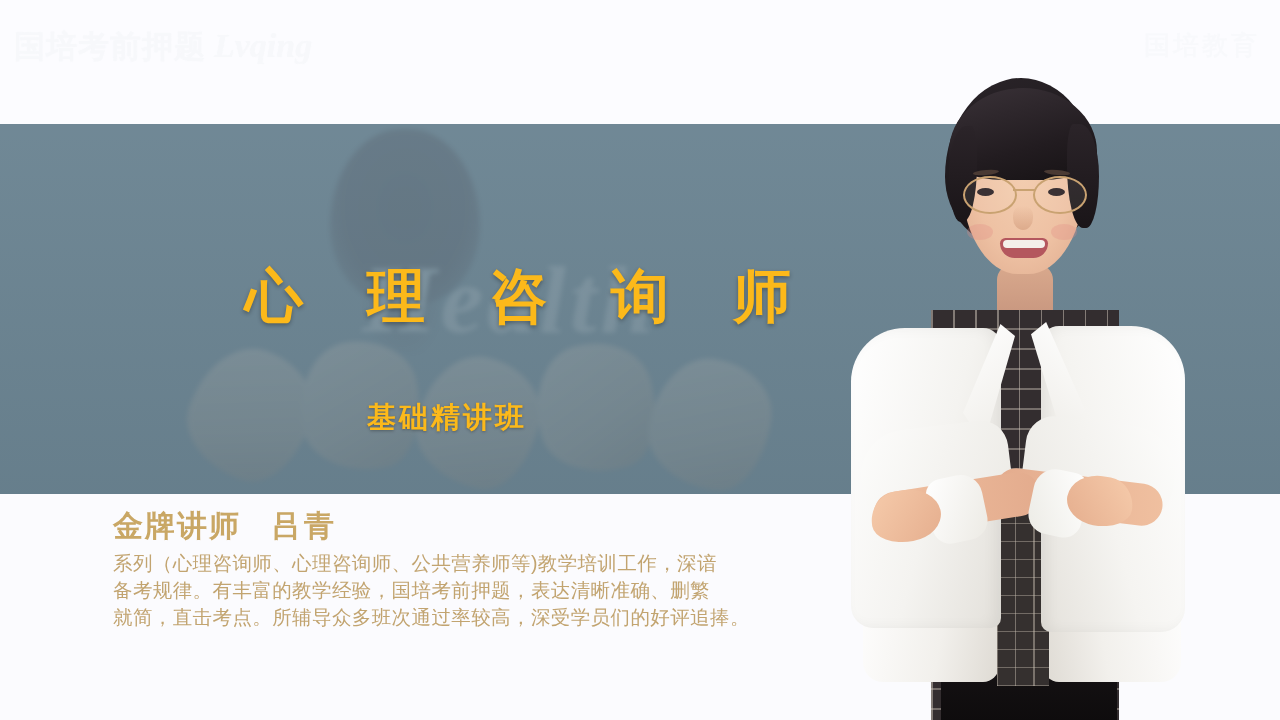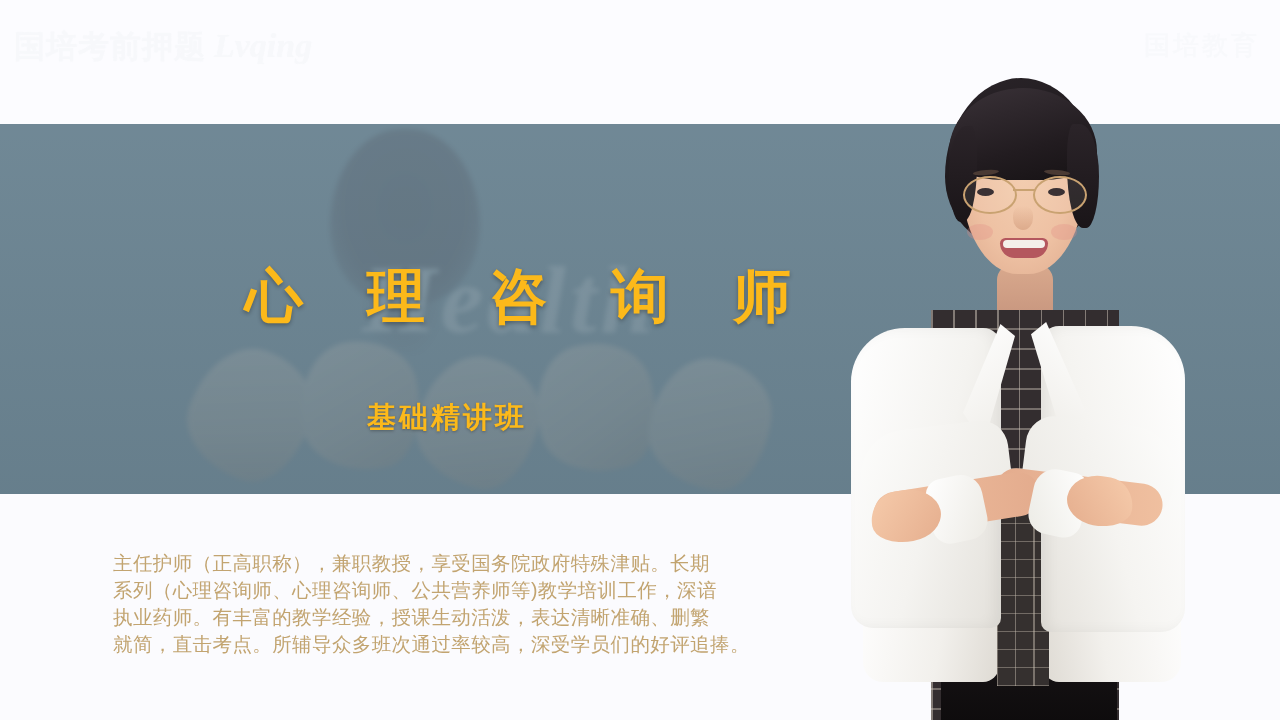--- a/index.html
+++ b/index.html
@@ -466,25 +466,27 @@
   </div>
 
   <div class="wm wm-left">
     <span>国培考前押题</span><span class="wm-sub">Lvqing</span>
   </div>
   <div class="wm wm-right">国培教育</div>
 
   <div class="subject-title">心理咨询师</div>
   <div class="class-type">基础精讲班</div>
 
+  <div class="lecturer-line">
+    <span>金牌讲师</span><span class="lecturer-name">吕青</span>
+  </div>
 
   <div class="bio">
-    <div class="bio-line">主任护师（正高职称），兼职教授，享受国务院政府特殊津贴。长期</div>
     <div class="bio-line">系列（心理咨询师、心理咨询师、公共营养师等)教学培训工作，深谙</div>
-    <div class="bio-line">执业药师。有丰富的教学经验，授课生动活泼，表达清晰准确、删繁</div>
+    <div class="bio-line">备考规律。有丰富的教学经验，国培考前押题，表达清晰准确、删繁</div>
     <div class="bio-line">就简，直击考点。所辅导众多班次通过率较高，深受学员们的好评追捧。</div>
   </div>
 
   <div class="presenter">
     <div class="p-hair-back"></div>
     <div class="p-neck"></div>
     <div class="p-face"></div>
     <div class="p-cheek l"></div>
     <div class="p-cheek r"></div>
     <div class="p-hair-front"></div>

